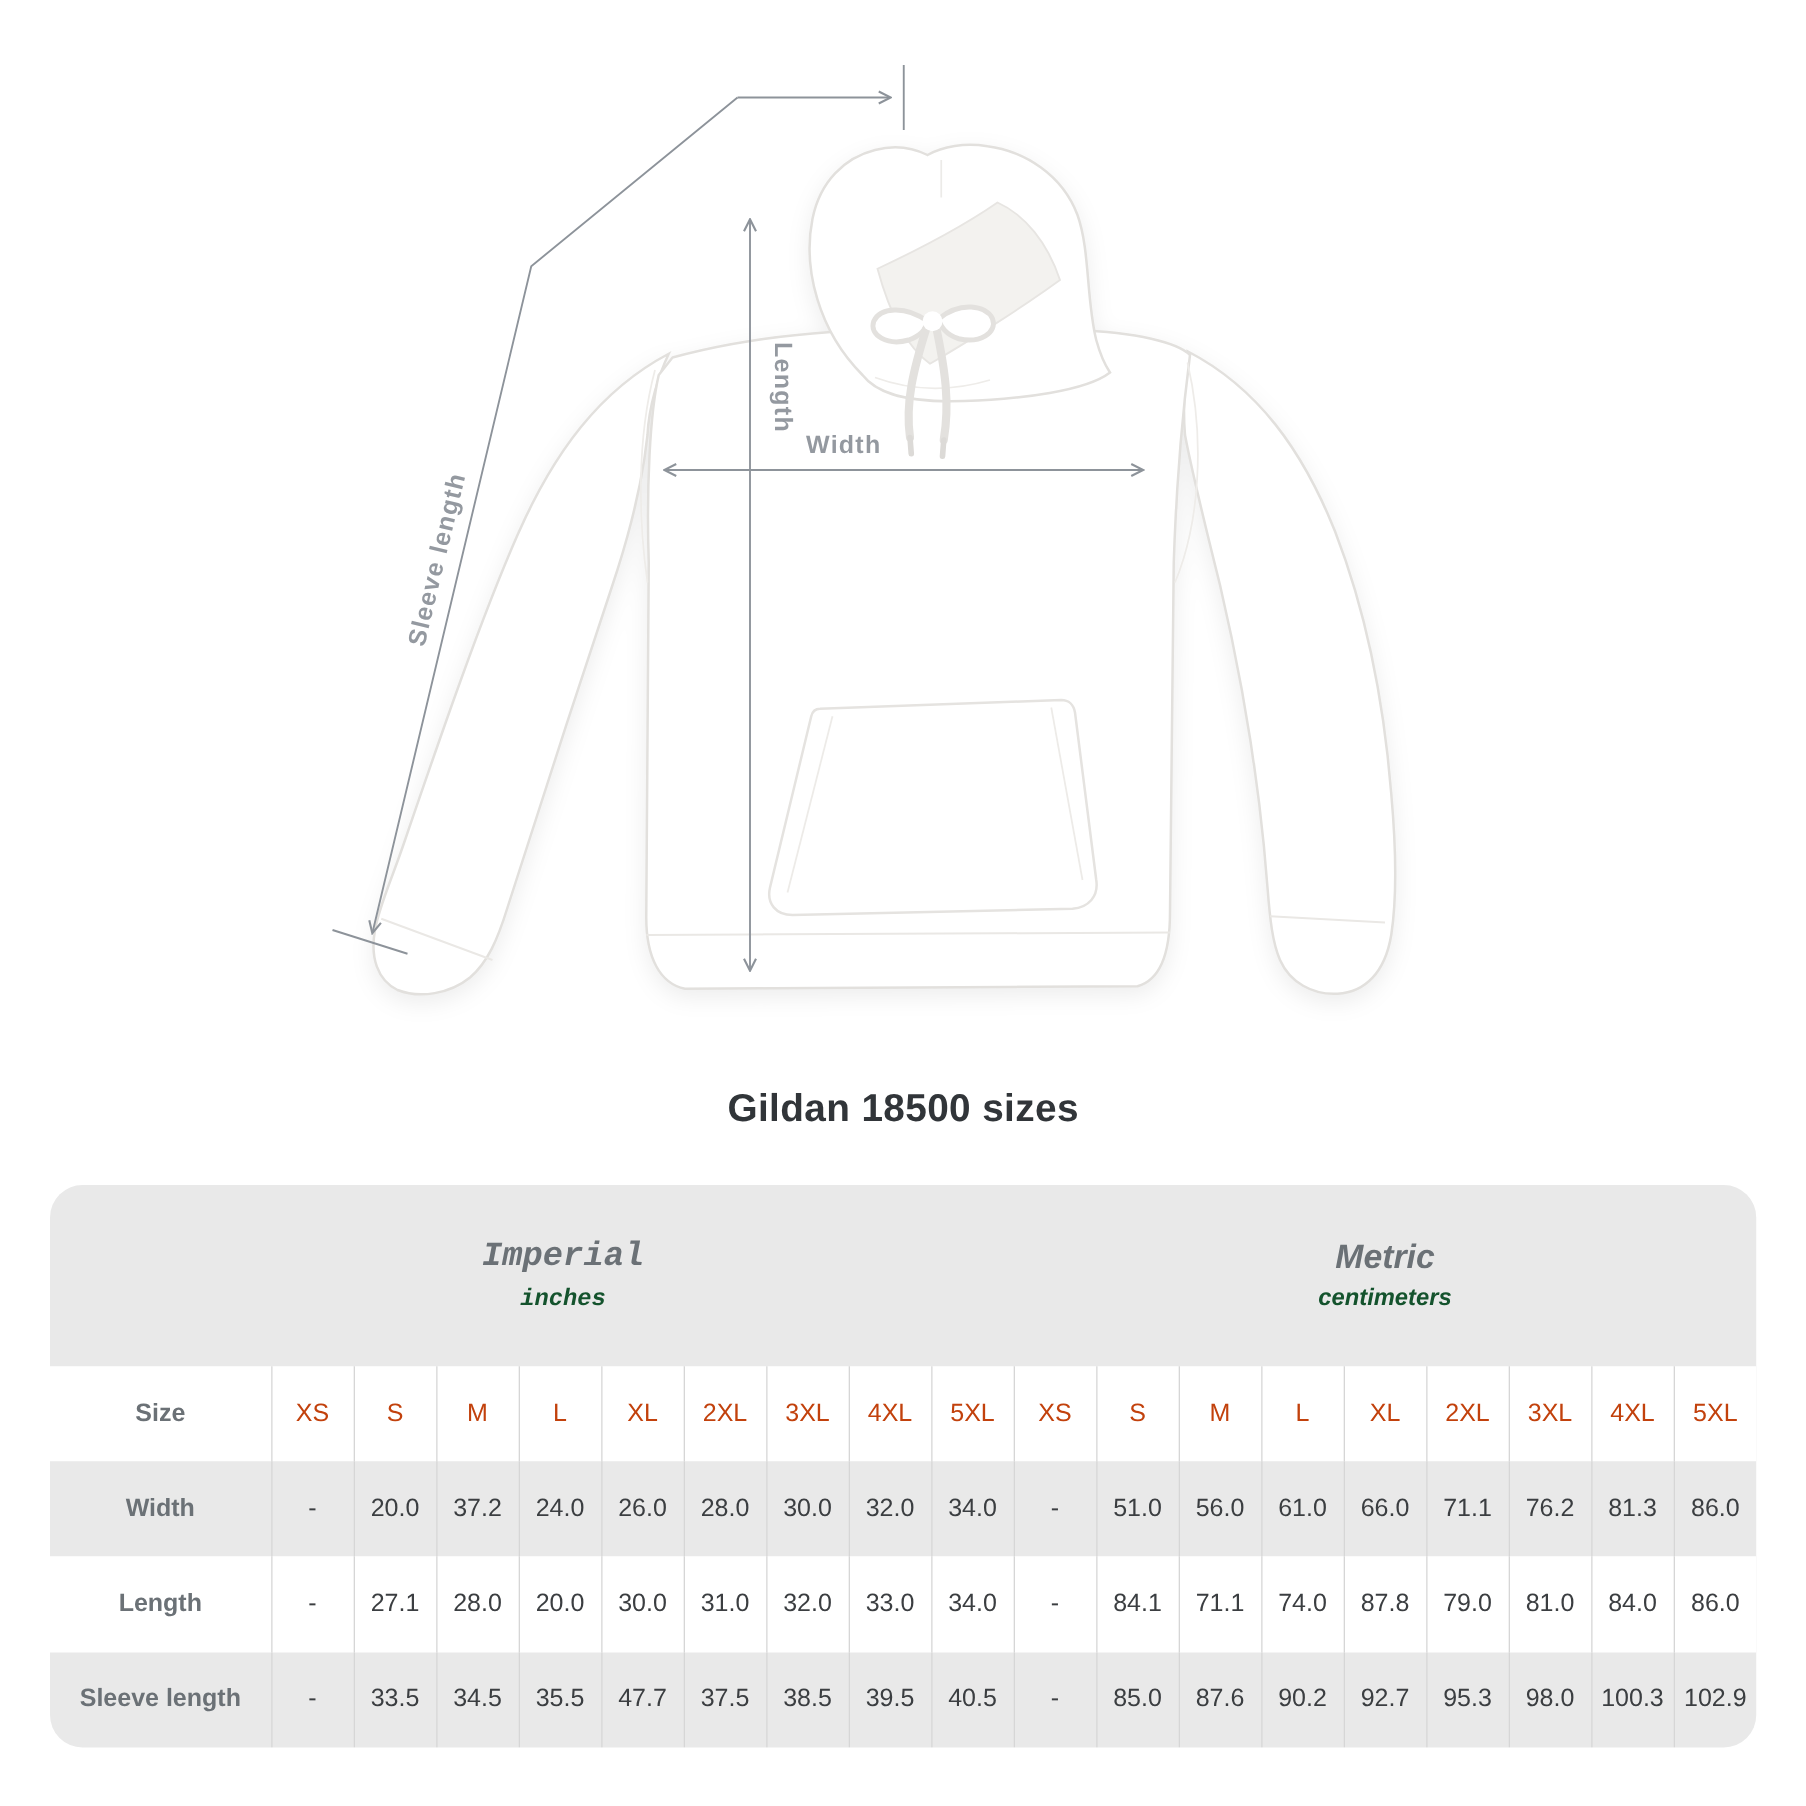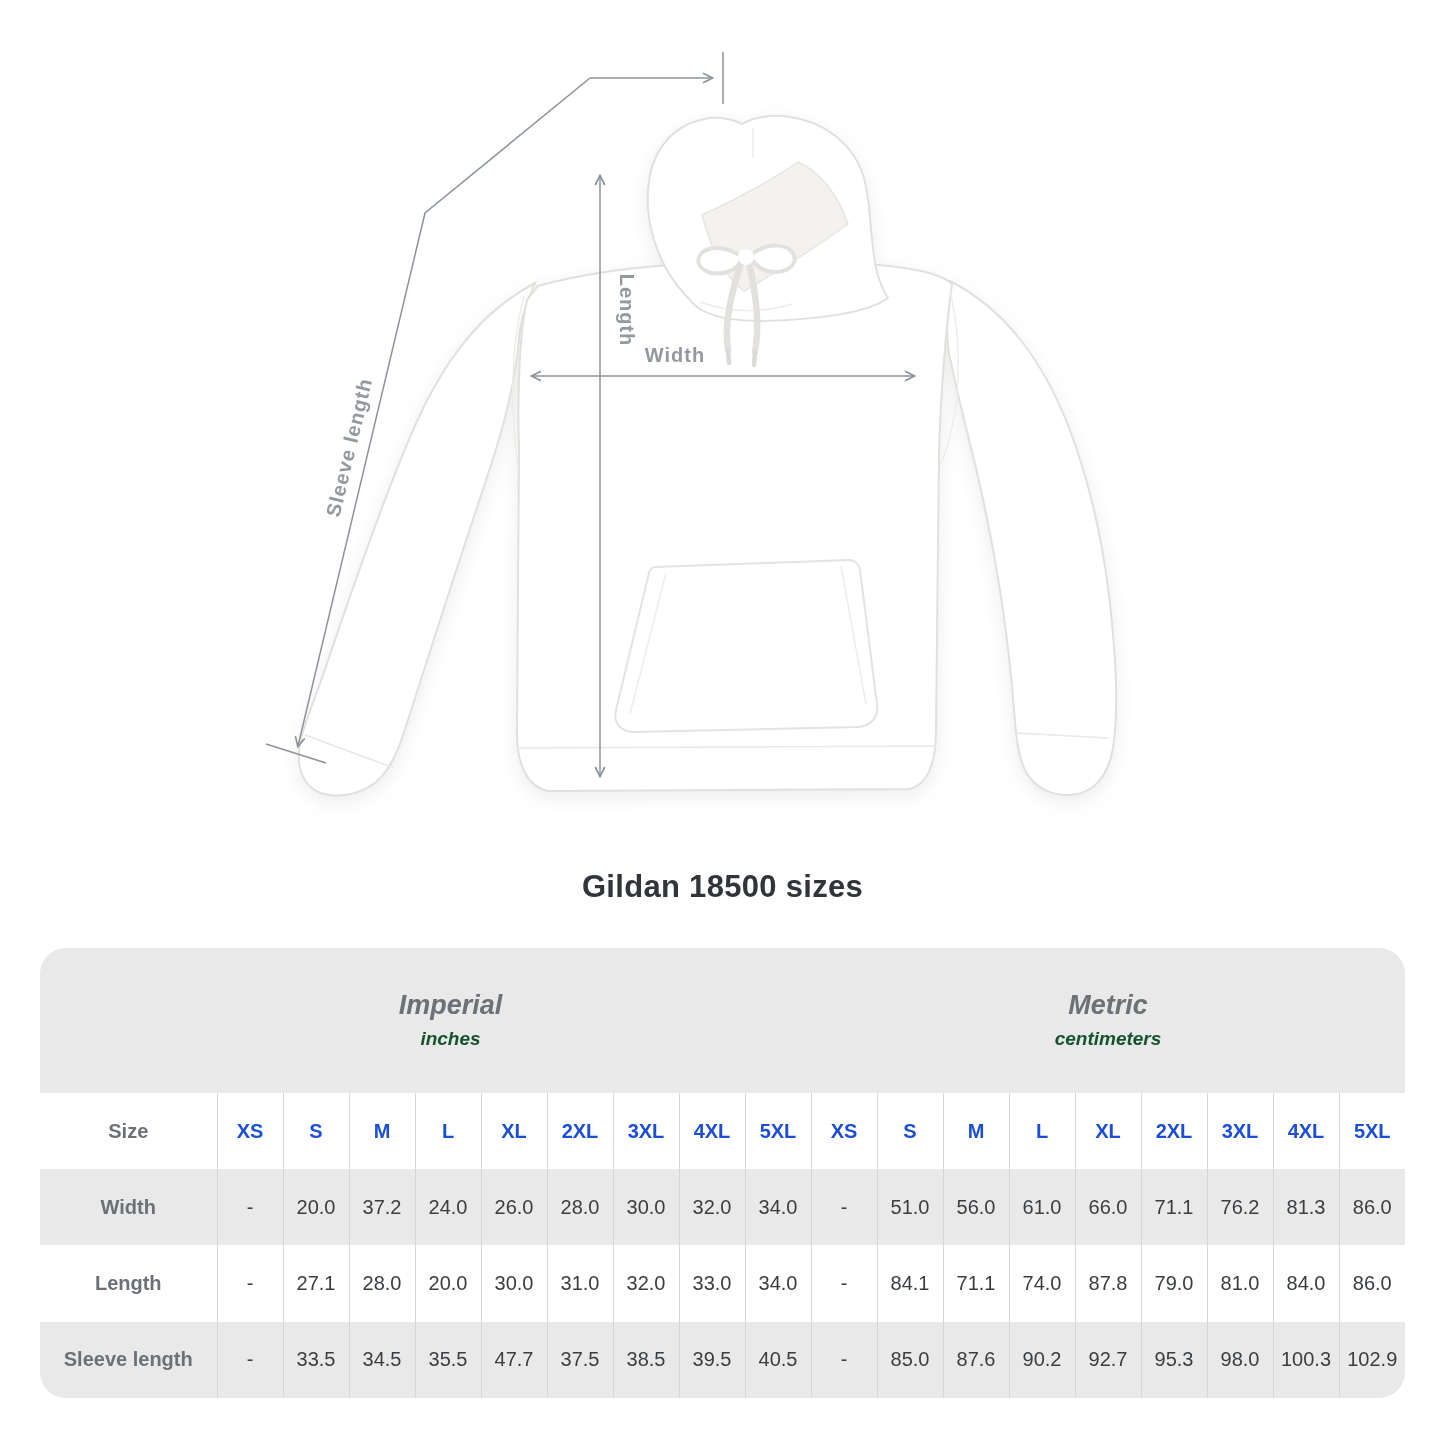--- a/index.html
+++ b/index.html
@@ -22,25 +22,25 @@
     position:absolute;left:40px;top:948px;width:1365px;height:450px;
     background:#e9e9e9;border-radius:26px;overflow:hidden;
   }
   table.size-table{width:100%;height:100%;border-collapse:collapse;table-layout:fixed;}
   .size-table th,.size-table td{
     text-align:center;vertical-align:middle;padding:0;font-size:20px;
   }
   tr.group-row{height:114px;}
   tr.h-row{height:60px;}
   .group-cell{vertical-align:middle;}
-  .group-cell.imp{padding-left:50px;}
+  .group-cell.imp{padding-left:50px;font-family:Liberation Mono, monospace;}
   .group-name{font-weight:bold;font-style:italic;font-size:27px;color:#6b7176;}
   .group-unit{font-style:italic;font-size:19px;color:#14532d;margin-top:7px;}
   .white-row{background:#ffffff;}
-  .size-table .col-h{font-weight:bold;color:#1d4ed8;}
+  .size-table .col-h{font-weight:normal;color:#c2410c;}
   .size-table .row-label{font-weight:bold;color:#6b7176;}
   .size-table .val{color:#3b3e41;font-weight:normal;}
   
   tr.h-row th + th, tr.h-row th + td, tr.h-row td + td{border-left:1px solid #d6d6d6;}
 </style>
 </head>
 <body>
 
 <div class="page">
 

